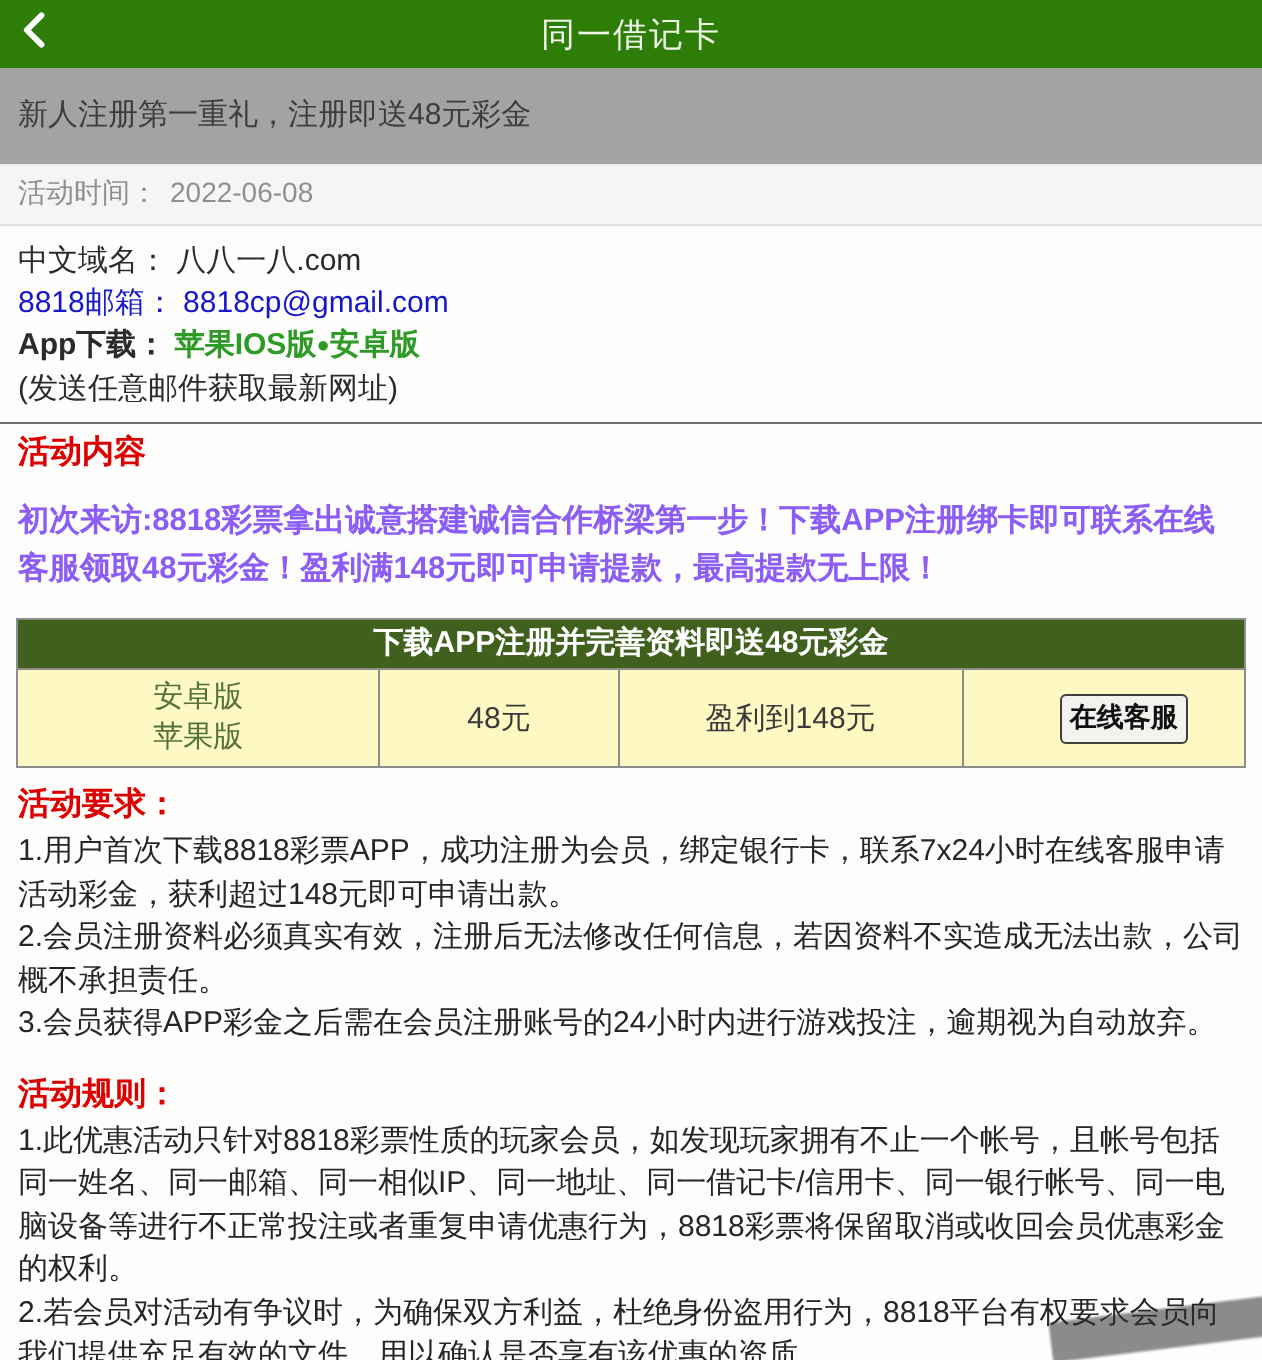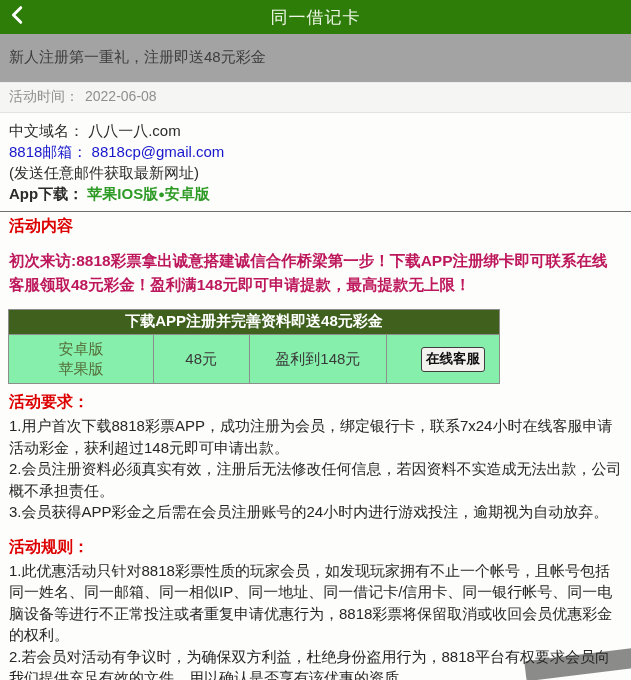--- a/index.html
+++ b/index.html
@@ -41,28 +41,28 @@
   .bold { font-weight:bold; }
   .green-link { color:#2f9b27; font-weight:bold; text-decoration:none; }
   .green-dot { color:#2f9b27; font-weight:bold; font-size:11px; vertical-align:1px; }
 
   hr.sep { border:none; border-top:1px solid #6f6f6f; margin:4px 0 0; }
 
   .section-heading {
     color:#dd0000; font-weight:bold; font-size:16px; margin:4px 9px 2px;
   }
   .content-body {
-    font-weight:bold; font-size:15.5px; color:#be185d;
+    font-weight:bold; font-size:15.5px; color:#8b5cf6;
     margin:12px 9px; line-height:24px;
   }
 
   
   table.promo {
-    border-collapse:collapse; margin:3px 8px 0; width:492px;
-    background:#86efac; table-layout:fixed;
+    border-collapse:collapse; margin:3px 8px 0; width:615px;
+    background:#fef9c3; table-layout:fixed;
   }
   table.promo th, table.promo td { border:1px solid #8d8d8b; }
   th.caption-cell {
     background:#3f611d; color:#ffffff; font-size:15px; font-weight:bold; padding:2px 0 3px;
   }
   th.col-head {
     background:#3f611d; color:#ffffff; font-size:15px; font-weight:bold; padding:3px 0 4px;
   }
   table.promo td { text-align:center; font-size:15px; color:#3a3a3a; padding:4px 2px; }
   td.dl-cell { line-height:20px; }
@@ -108,25 +108,25 @@
 
 <div class="contact">
   <div class="row">
     <span>中文域名：</span>
     <span>八八一八.com</span>
   </div>
   <div class="row">
     <span class="blue-link">8818邮箱：</span>
     <span class="blue-link">8818cp@gmail.com</span>
   </div>
-  <div class="row">(发送任意邮件获取最新网址)</div>
   <div class="row">
     <span class="bold">App下载：</span>
     <span class="green-link">苹果IOS版</span><span class="green-dot">●</span><span class="green-link">安卓版</span>
   </div>
+  <div class="row">(发送任意邮件获取最新网址)</div>
 </div>
 
 <hr class="sep">
 
 <div class="section-heading">活动内容</div>
 <div class="content-body">初次来访:8818彩票拿出诚意搭建诚信合作桥梁第一步！下载APP注册绑卡即可联系在线客服领取48元彩金！盈利满148元即可申请提款，最高提款无上限！</div>
 
 <table class="promo">
   <colgroup>
     <col style="width:29.5%">

